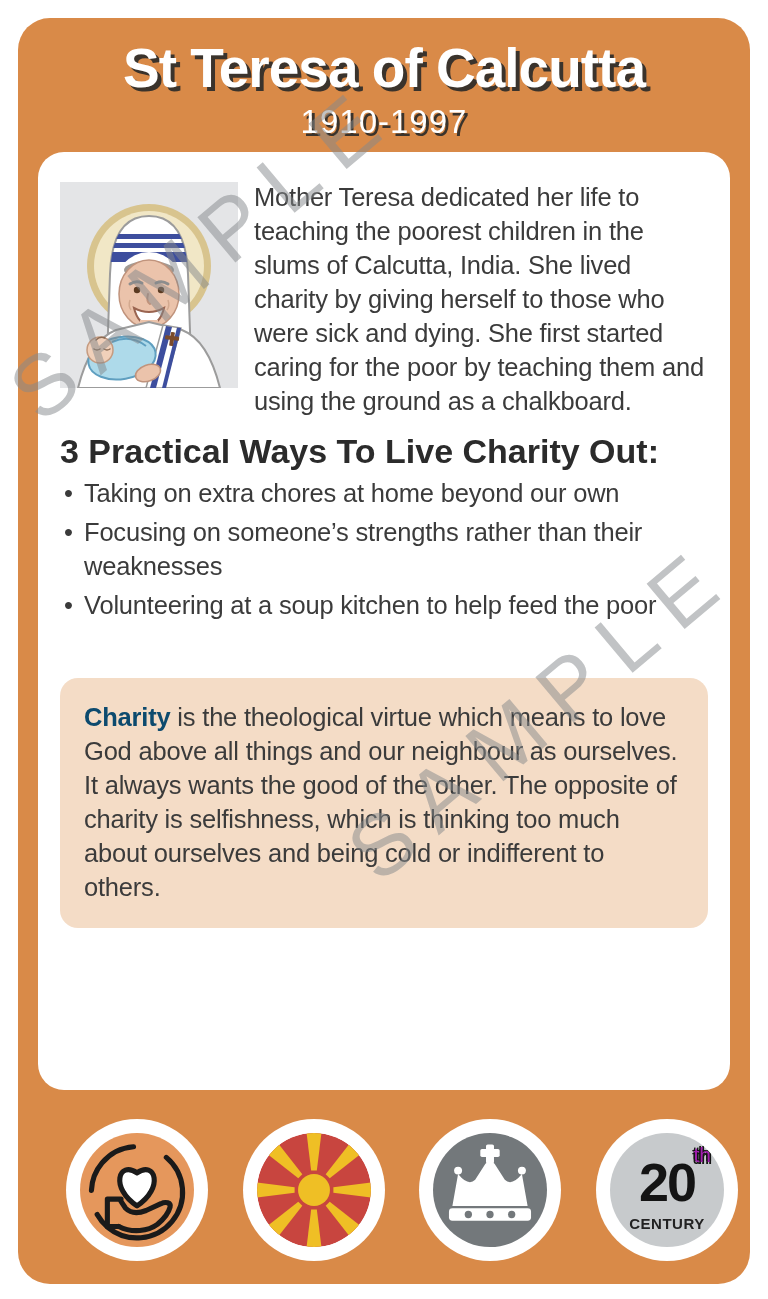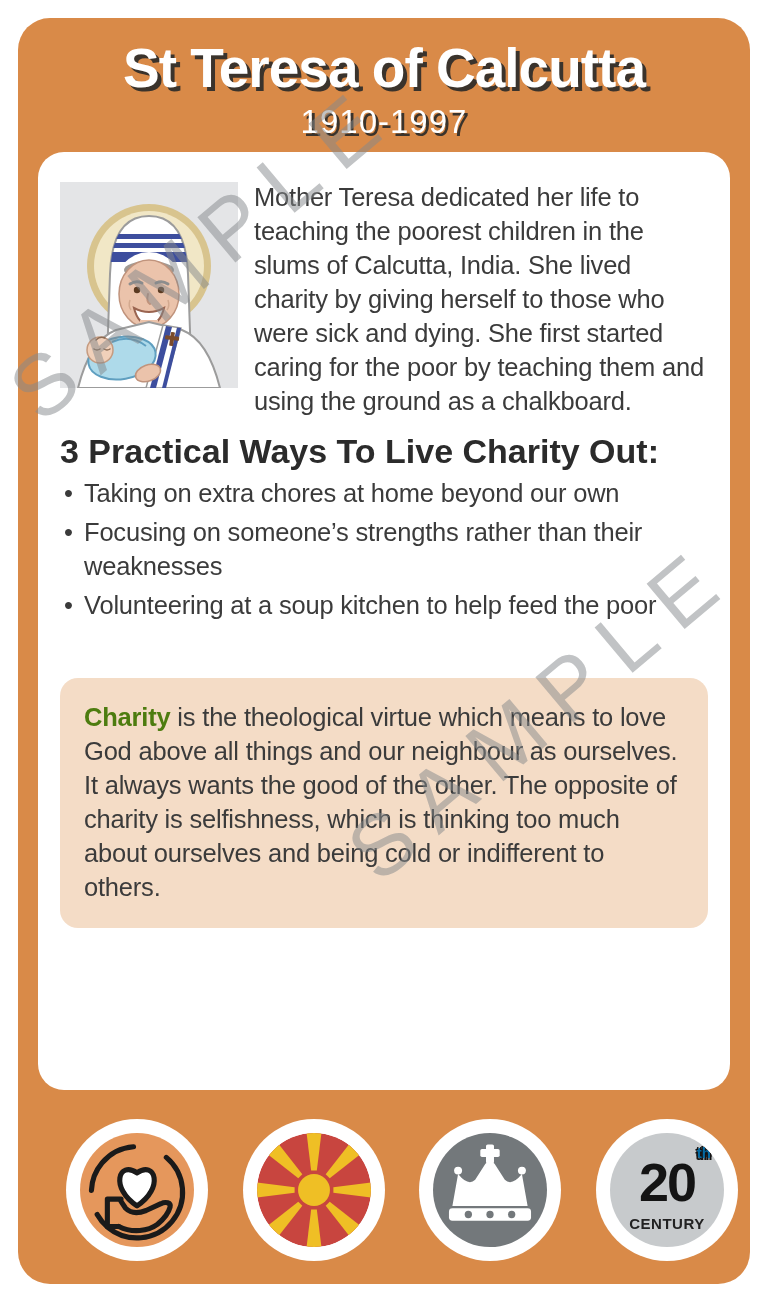--- a/index.html
+++ b/index.html
@@ -25,37 +25,37 @@
   .bio, .bullets li, .defbox { font-size:25.5px; line-height:34px; color:#3b3b3b;
                                letter-spacing:-0.2px; }
   .section-heading { clear:both; margin-top:16px; font-size:34px; font-weight:700;
                      color:#2b2b2b; line-height:34px; }
   .bullets { margin-top:8px; list-style:none; }
   .bullets li { position:relative; padding-left:24px; margin-bottom:5px; }
   .bullets li::before { content:"•"; position:absolute; left:4px; top:0; color:#3b3b3b; }
 
   .defbox { margin-top:56px; background:#F4DCC6; border-radius:18px;
             padding:22px 24px 24px 24px; }
-  .defbox .term { font-weight:700; color:#4d7c0f; }
+  .defbox .term { font-weight:700; color:#0c4a6e; }
 
   .badges { position:absolute; left:48px; top:1101px; width:672px; height:142px;
             display:flex; justify-content:space-between; }
   .badge { width:142px; height:142px; border-radius:50%; background:#ffffff;
            display:flex; align-items:center; justify-content:center;text-align:center; }
   .badge-inner { width:114px; height:114px; border-radius:50%; overflow:hidden;
                  display:flex; align-items:center; justify-content:center; }
   .inner-orange { background:#E5975C; }
   .inner-gray   { background:#73787B; }
   .inner-light  { background:#C7CACC; flex-direction:column; }
   .badge-inner svg { width:100%; height:100%; display:block; }
 
   .century-num { position:relative; font-size:54px; font-weight:800; color:#141414;
                  line-height:0.9; margin-top:10px; letter-spacing:-2px; }
-  .century-sup { position:absolute; top:-12px; right:-16px; font-size:15px; font-weight:700;
-                 letter-spacing:0; color:#0369a1;
+  .century-sup { position:absolute; top:-12px; right:-16px; font-size:21px; font-weight:400;
+                 letter-spacing:0; color:#a21caf;
                  text-shadow:-1.5px -1.5px 0 #141414, 1.5px -1.5px 0 #141414,
                              -1.5px 1.5px 0 #141414, 1.5px 1.5px 0 #141414; }
   .century-label { font-size:15px; font-weight:700; color:#222; letter-spacing:0.5px;
                    margin-top:9px; }
 
   .watermark { position:absolute; white-space:nowrap; font-size:86px; letter-spacing:20px;
                color:#85898c; opacity:0.5; pointer-events:none; z-index:50;
                transform:translate(-50%,-50%) rotate(-40deg); }
   .wm-1 { left:202px; top:252px; }
   .wm-2 { left:540px; top:712px; }

